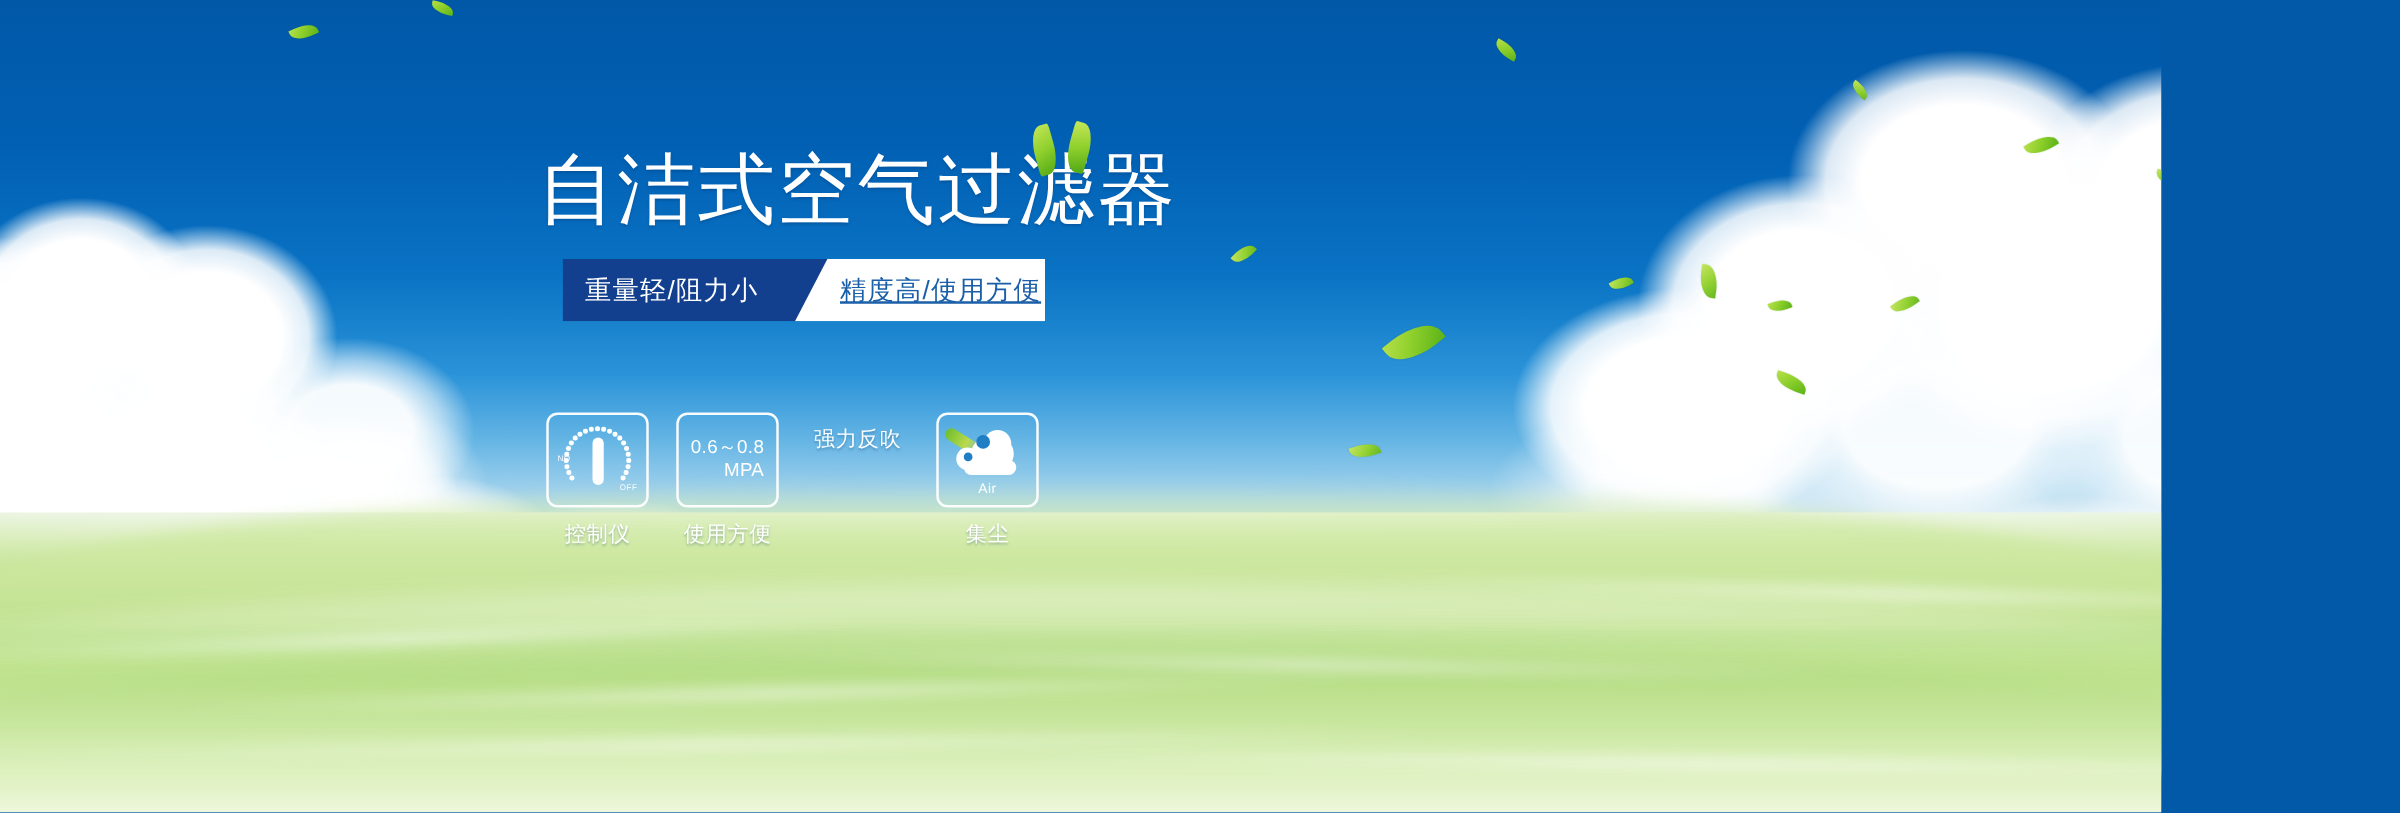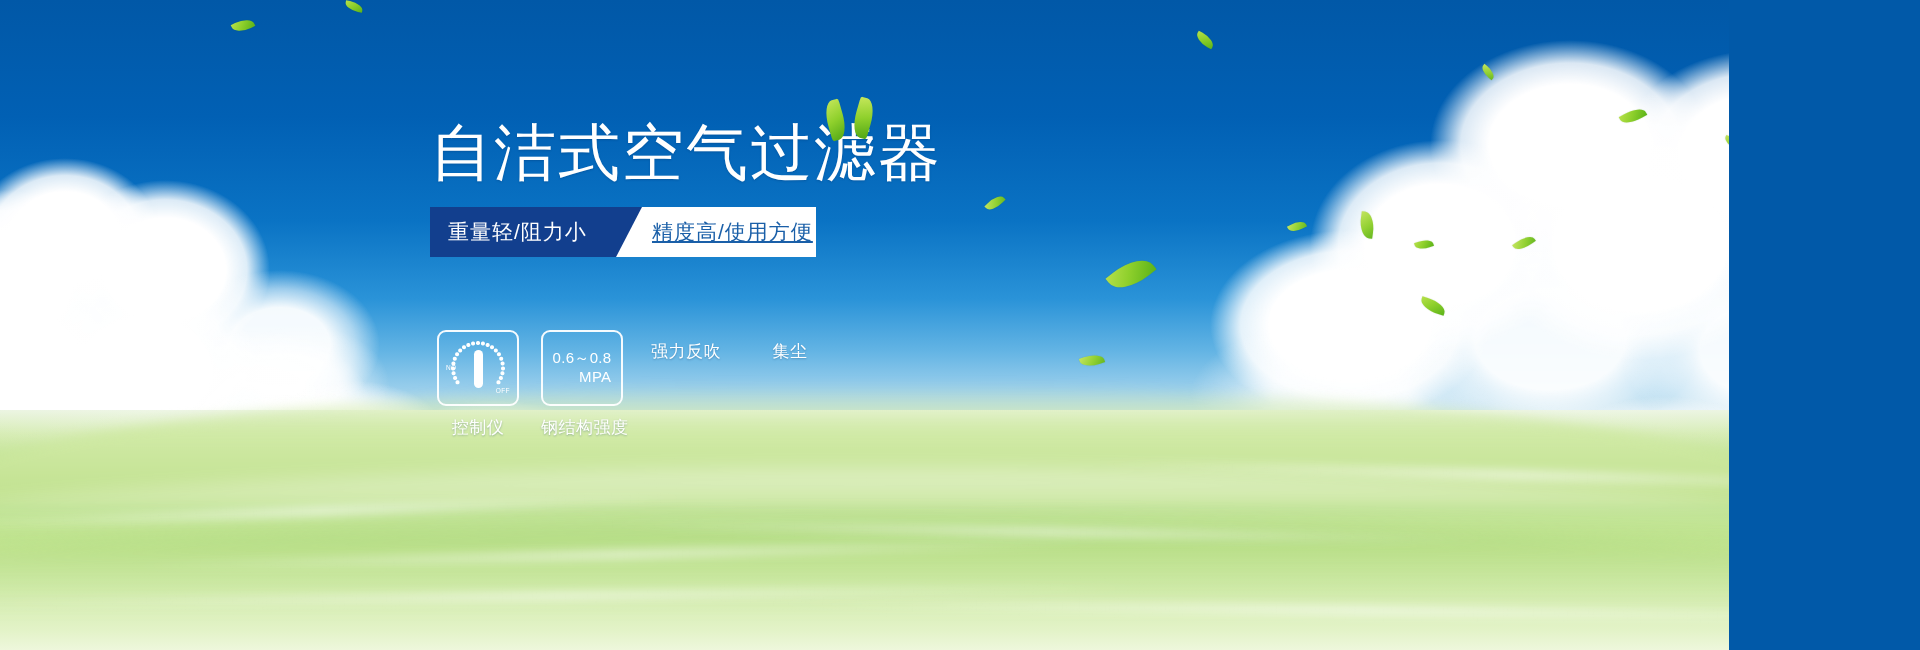--- a/index.html
+++ b/index.html
@@ -130,20 +130,21 @@
     height:50px;
     width:385px;
   }
   .tab {
     position:absolute;
     top:0;
     height:50px;
     display:flex; align-items:center;
     font-size:21px;
     letter-spacing:1px;
+    margin-left:20px;
   }
   .tab-primary {
     left:0; width:215px;
     background:#123f8e;
     color:#ffffff;
     padding-left:18px;
     clip-path:polygon(0 0, 100% 0, calc(100% - 26px) 100%, 0 100%);
   }
   .tab-secondary {
     left:186px; width:200px;
@@ -390,26 +391,38 @@
           </div>
       </div>
       <div class="flabel">控制仪</div>
     </div>
 
     <div class="feature">
       <div class="fbox">
         <div class="ftext">0.6～0.8
 MPA</div>
       </div>
-      <div class="flabel">钢结构强度</div>
+      <div class="flabel">使用方便</div>
     </div>
 
 
     <div class="feature">
       <div class="flabel">强力反吹</div>
     </div>
 
     <div class="feature">
+      <div class="fbox">
+        <div class="airicon">
+          <div class="streak"></div>
+          <div class="c1"></div>
+            <div class="c2"></div>
+            <div class="c3"></div>
+            <div class="c4"></div>
+          <div class="bite"></div>
+            <div class="bite2"></div>
+          <div class="airtxt">Air</div>
+        </div>
+      </div>
       <div class="flabel">集尘</div>
     </div>
 
   </div>
 </div>
 
 </body></html>

